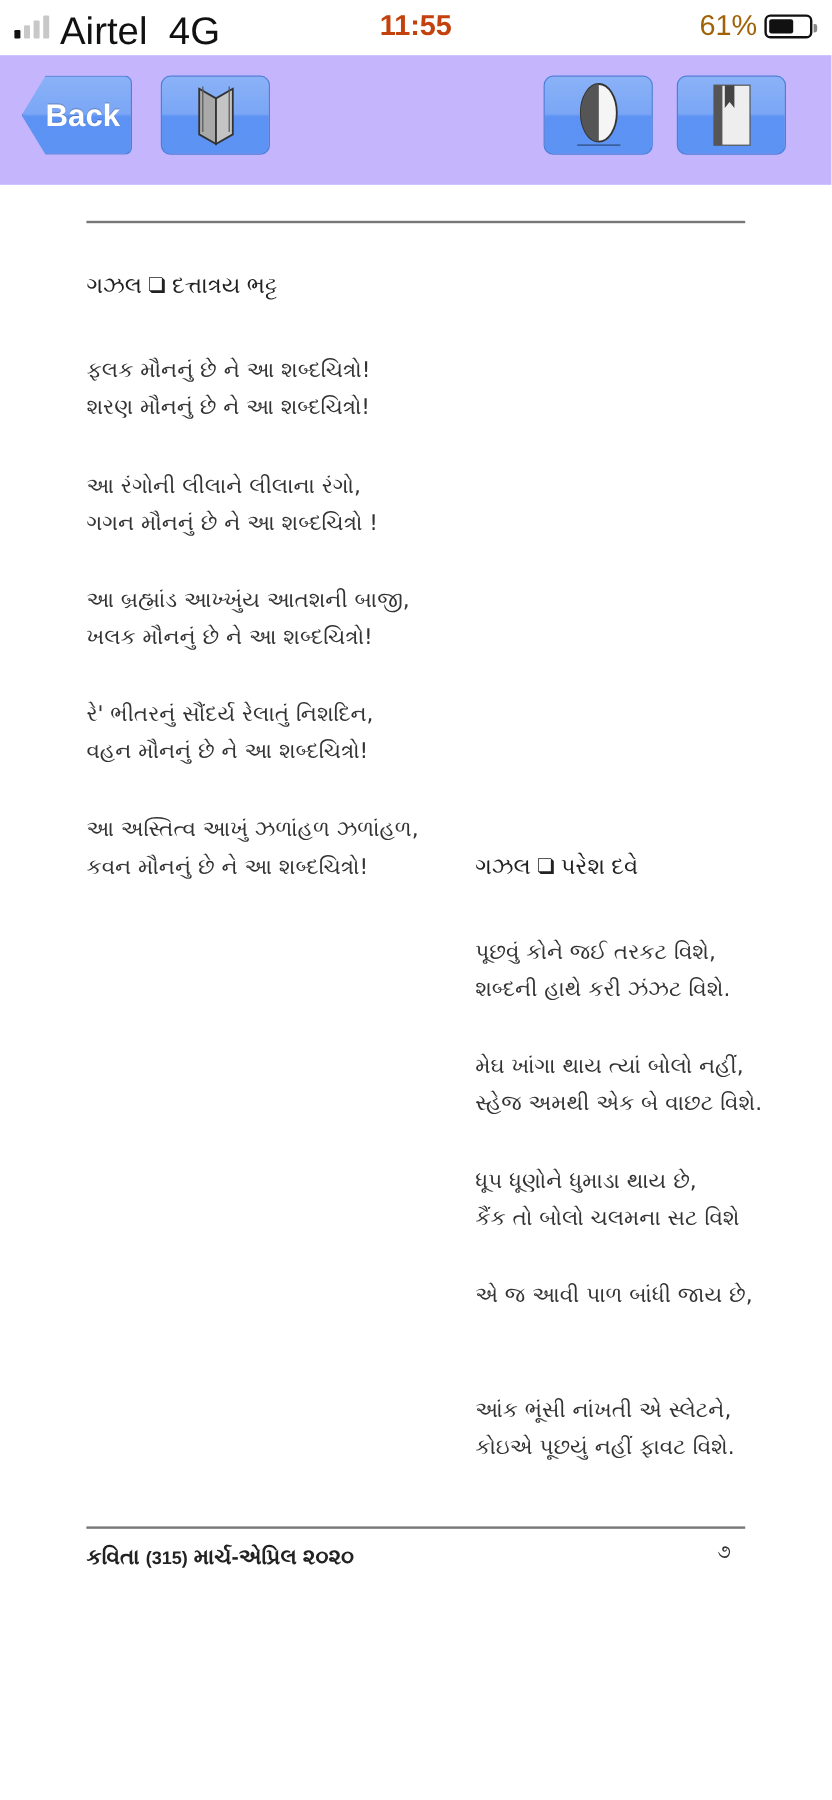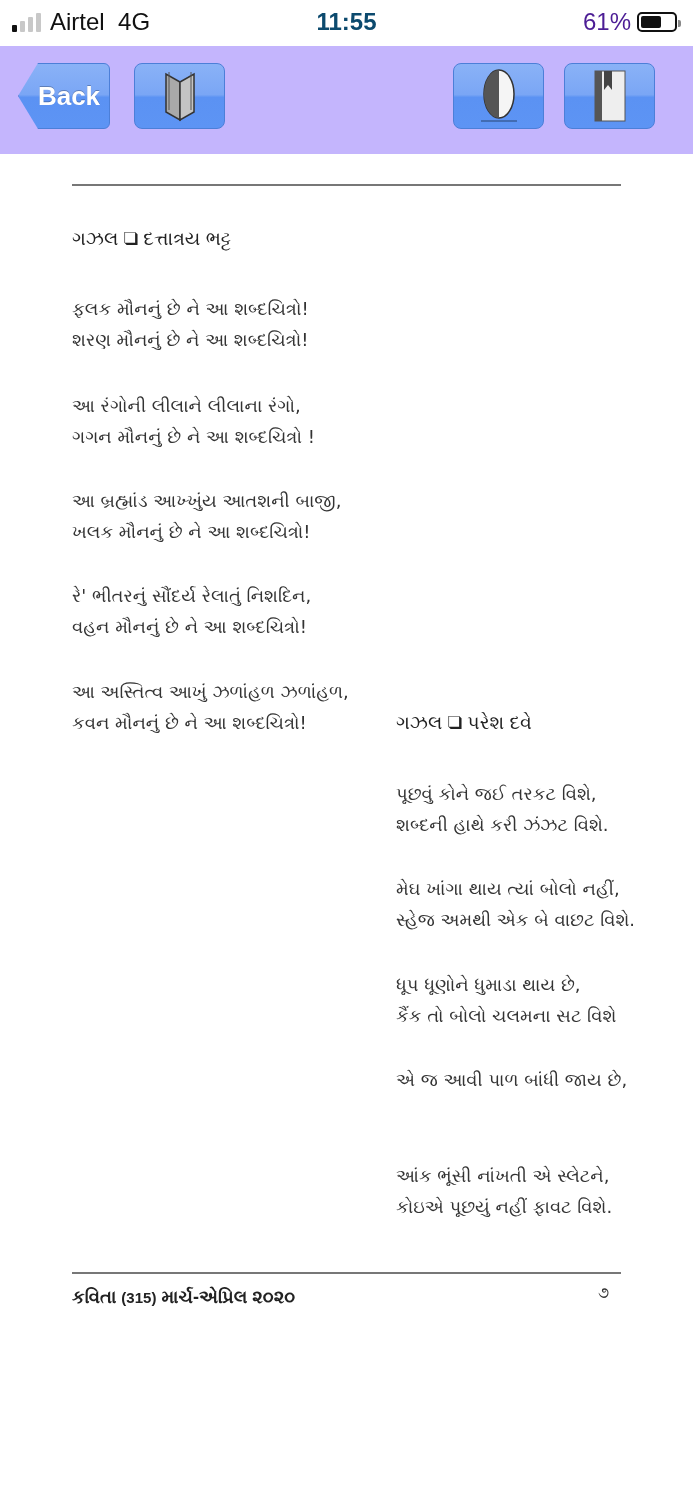--- a/index.html
+++ b/index.html
@@ -4,23 +4,23 @@
   <style>
     * { box-sizing: border-box; margin: 0; padding: 0; }
     html, body { width: 693px; height: 1500px; background: #ffffff; overflow: hidden; }
     body { font-family: "Liberation Sans", sans-serif; color: #222; position: relative; }
 
     
     .status-bar { position: absolute; top: 0; left: 0; width: 693px; height: 46px; background: #fff; }
     .signal { position: absolute; left: 12px; top: 14px; display: flex; align-items: flex-end; gap: 3px; height: 18px; }
     .signal span { width: 5px; background: #c8c8c8; border-radius: 1px; display: block; }
     .signal span.on { background: #111; }
-    .carrier { position: absolute; left: 50px; top: 8px; font-size: 24px; color: #111; }
-    .clock { position: absolute; left: 0; width: 693px; top: 8px; text-align: center; font-size: 24px; font-weight: bold; color: #0c4a6e; }
-    .battery-pct { position: absolute; right: 62px; top: 8px; font-size: 24px; color: #4c1d95; }
+    .carrier { position: absolute; left: 50px; top: 8px; font-size: 32px; color: #111; }
+    .clock { position: absolute; left: 0; width: 693px; top: 8px; text-align: center; font-size: 24px; font-weight: bold; color: #c2410c; }
+    .battery-pct { position: absolute; right: 62px; top: 8px; font-size: 24px; color: #a16207; }
     .battery { position: absolute; right: 16px; top: 12px; width: 40px; height: 20px; border: 2px solid #111; border-radius: 5px; }
     .battery .fill { position: absolute; left: 2px; top: 2px; bottom: 2px; width: 20px; background: #111; border-radius: 2px; }
     .battery .nub { position: absolute; right: -6px; top: 6px; width: 3px; height: 7px; background: #888; border-radius: 0 2px 2px 0; }
 
     
     .toolbar { position: absolute; top: 46px; left: 0; width: 693px; height: 108px; background: #c4b5fd; }
     .tbtn { position: absolute; top: 17px; height: 66px; border-radius: 8px;
             background: linear-gradient(#8ab2f7 0%, #7aa6f5 48%, #5b92f3 52%, #5d94f4 100%);
             border: 1px solid #4c7fd8; display: flex; align-items: center; justify-content: center; cursor: pointer; }
     .back-btn { left: 18px; width: 92px; clip-path: polygon(20px 0, 100% 0, 100% 100%, 20px 100%, 0 50%); border-radius: 6px; }

